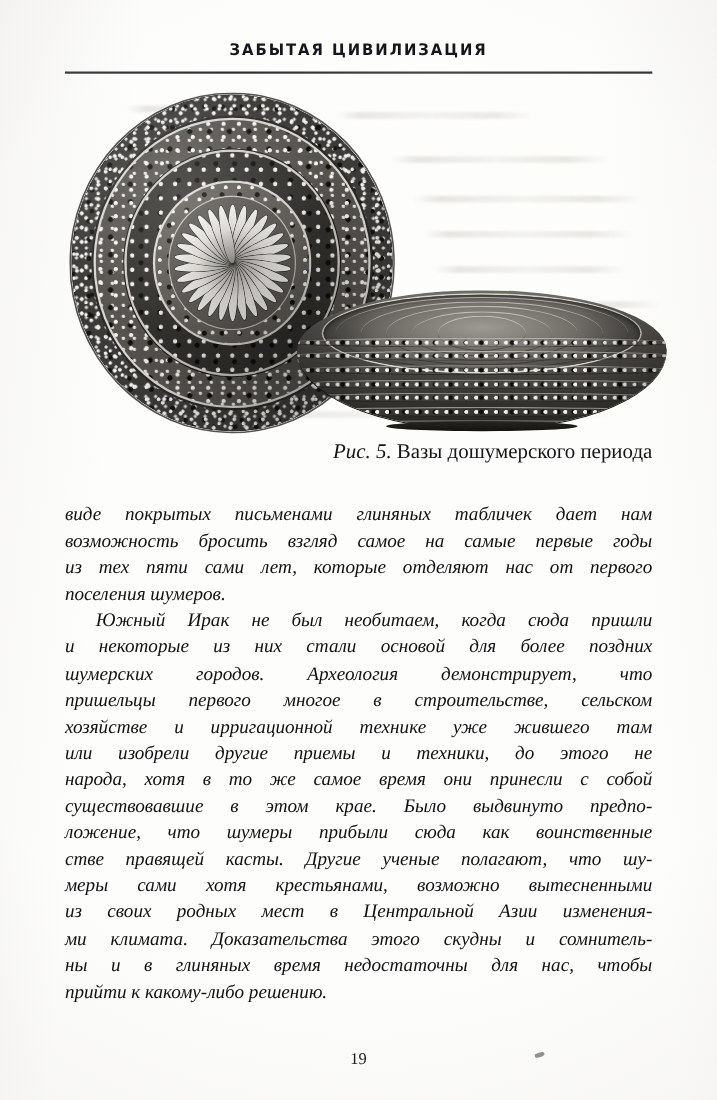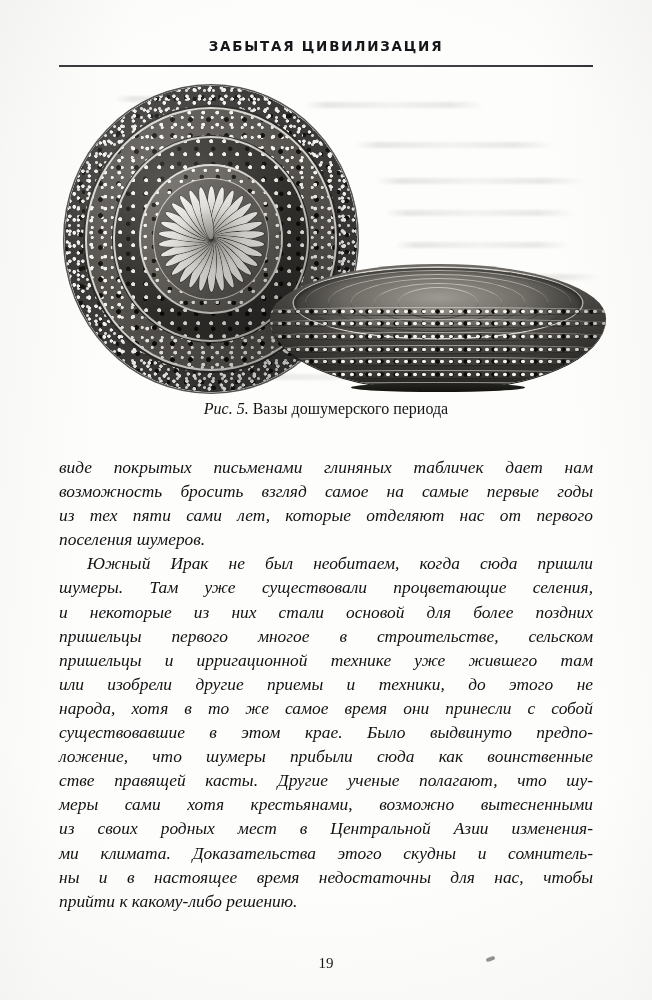--- a/index.html
+++ b/index.html
@@ -175,21 +175,21 @@
   }
   .bowl-foot{
     position:absolute;left:24%;right:24%;bottom:-2px;height:9px;
     border-radius:50%;
     background:linear-gradient(180deg,#25241f,#131310);
   }
 
   
   .caption{
     position:absolute;left:59px;top:400px;width:534px;
-    text-align:center;font-size:16px;color:#151517;
+    text-align:right;font-size:19px;color:#151517;
   }
   .caption .cap-num{font-style:italic;}
 
   
   .body-text{
     position:absolute;left:59px;top:455px;width:534px;
     font-size:17.4px;line-height:24.1px;color:#111113;
     text-align:justify;
   }
   .body-text p{margin:0;text-indent:0;}
@@ -314,32 +314,32 @@
 
   <div class="body-text" id="bodytext">
       <p>
         <span class="ln">виде покрытых письменами глиняных табличек дает нам</span>
         <span class="ln">возможность бросить взгляд самое на самые первые годы</span>
         <span class="ln">из тех пяти сами лет, которые отделяют нас от первого</span>
         <span class="ln last">поселения шумеров.</span>
       </p>
       <p>
         <span class="ln first-indent">Южный Ирак не был необитаем, когда сюда пришли</span>
-        <span class="ln">шумеры. Там уже существовали процветающие селения,</span>
         <span class="ln">и некоторые из них стали основой для более поздних</span>
+        <span class="ln">шумерских городов. Археология демонстрирует, что</span>
         <span class="ln">пришельцы первого многое в строительстве, сельском</span>
-        <span class="ln">пришельцы и ирригационной технике уже жившего там</span>
+        <span class="ln">хозяйстве и ирригационной технике уже жившего там</span>
         <span class="ln">или изобрели другие приемы и техники, до этого не</span>
         <span class="ln">народа, хотя в то же самое время они принесли с собой</span>
         <span class="ln">существовавшие в этом крае. Было выдвинуто предпо-</span>
         <span class="ln">ложение, что шумеры прибыли сюда как воинственные</span>
         <span class="ln">стве правящей касты. Другие ученые полагают, что шу-</span>
         <span class="ln">меры сами хотя крестьянами, возможно вытесненными</span>
         <span class="ln">из своих родных мест в Центральной Азии изменения-</span>
         <span class="ln">ми климата. Доказательства этого скудны и сомнитель-</span>
-        <span class="ln">ны и в настоящее время недостаточны для нас, чтобы</span>
+        <span class="ln">ны и в глиняных время недостаточны для нас, чтобы</span>
         <span class="ln last">прийти к какому-либо решению.</span>
       </p>
     </div>
 
   <div class="folio">19</div>
   <div class="speck"></div>
 </div>
 
 </body></html>

